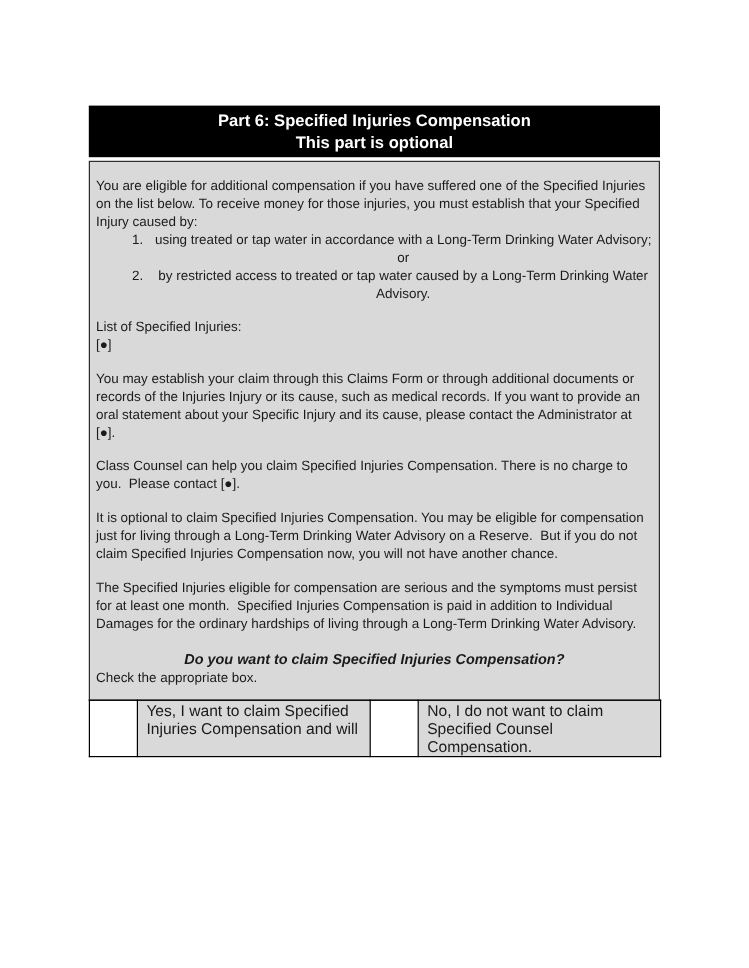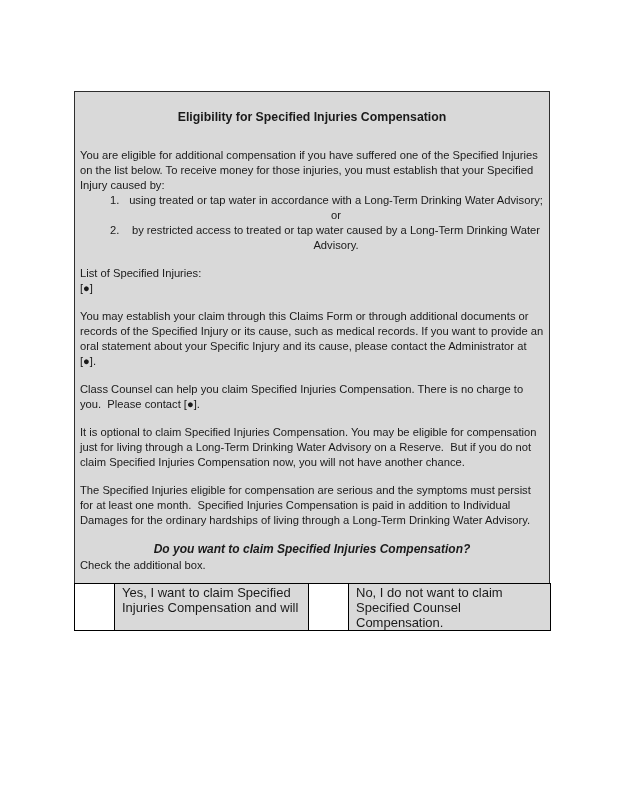--- a/index.html
+++ b/index.html
@@ -79,47 +79,50 @@
   .col-check { width: 40px; }
   .col-yes { width: 194px; }
   .col-no { width: 202px; }
 </style>
 </head>
 <body>
 
 <div class="page">
   <div class="doc">
 
+    <div class="part-header">
+      <div>Part 6: Specified Injuries Compensation</div>
+      <div>This part is optional</div>
+    </div>
 
     <div class="panel">
-      <div class="panel-heading">Eligibility for Specified Injuries Compensation</div>
 
       <p class="para tight">You are eligible for additional compensation if you have suffered one of the Specified Injuries on the list below. To receive money for those injuries, you must establish that your Specified Injury caused by:</p>
 
       <div class="numbered-list">
         <div class="list-item">
           <span class="list-num">1.</span>
           <span class="list-text">using treated or tap water in accordance with a Long-Term Drinking Water Advisory; or</span>
         </div>
         <div class="list-item">
           <span class="list-num">2.</span>
           <span class="list-text">by restricted access to treated or tap water caused by a Long-Term Drinking Water Advisory.</span>
         </div>
       </div>
 
       <p class="para">List of Specified Injuries:
 [●]</p>
 
-      <p class="para">You may establish your claim through this Claims Form or through additional documents or records of the Specified Injury or its cause, such as medical records. If you want to provide an oral statement about your Specific Injury and its cause, please contact the Administrator at [●].</p>
+      <p class="para">You may establish your claim through this Claims Form or through additional documents or records of the Injuries Injury or its cause, such as medical records. If you want to provide an oral statement about your Specific Injury and its cause, please contact the Administrator at [●].</p>
       <p class="para">Class Counsel can help you claim Specified Injuries Compensation. There is no charge to you.  Please contact [●].</p>
       <p class="para">It is optional to claim Specified Injuries Compensation. You may be eligible for compensation just for living through a Long-Term Drinking Water Advisory on a Reserve.  But if you do not claim Specified Injuries Compensation now, you will not have another chance.</p>
       <p class="para">The Specified Injuries eligible for compensation are serious and the symptoms must persist for at least one month.  Specified Injuries Compensation is paid in addition to Individual Damages for the ordinary hardships of living through a Long-Term Drinking Water Advisory.</p>
 
       <div class="question">Do you want to claim Specified Injuries Compensation?</div>
-      <p class="instruction">Check the additional box.</p>
+      <p class="instruction">Check the appropriate box.</p>
     </div>
 
     <table class="choice-table">
       <colgroup>
         <col class="col-check">
         <col class="col-yes">
         <col class="col-check">
         <col class="col-no">
       </colgroup>
       <tbody>

